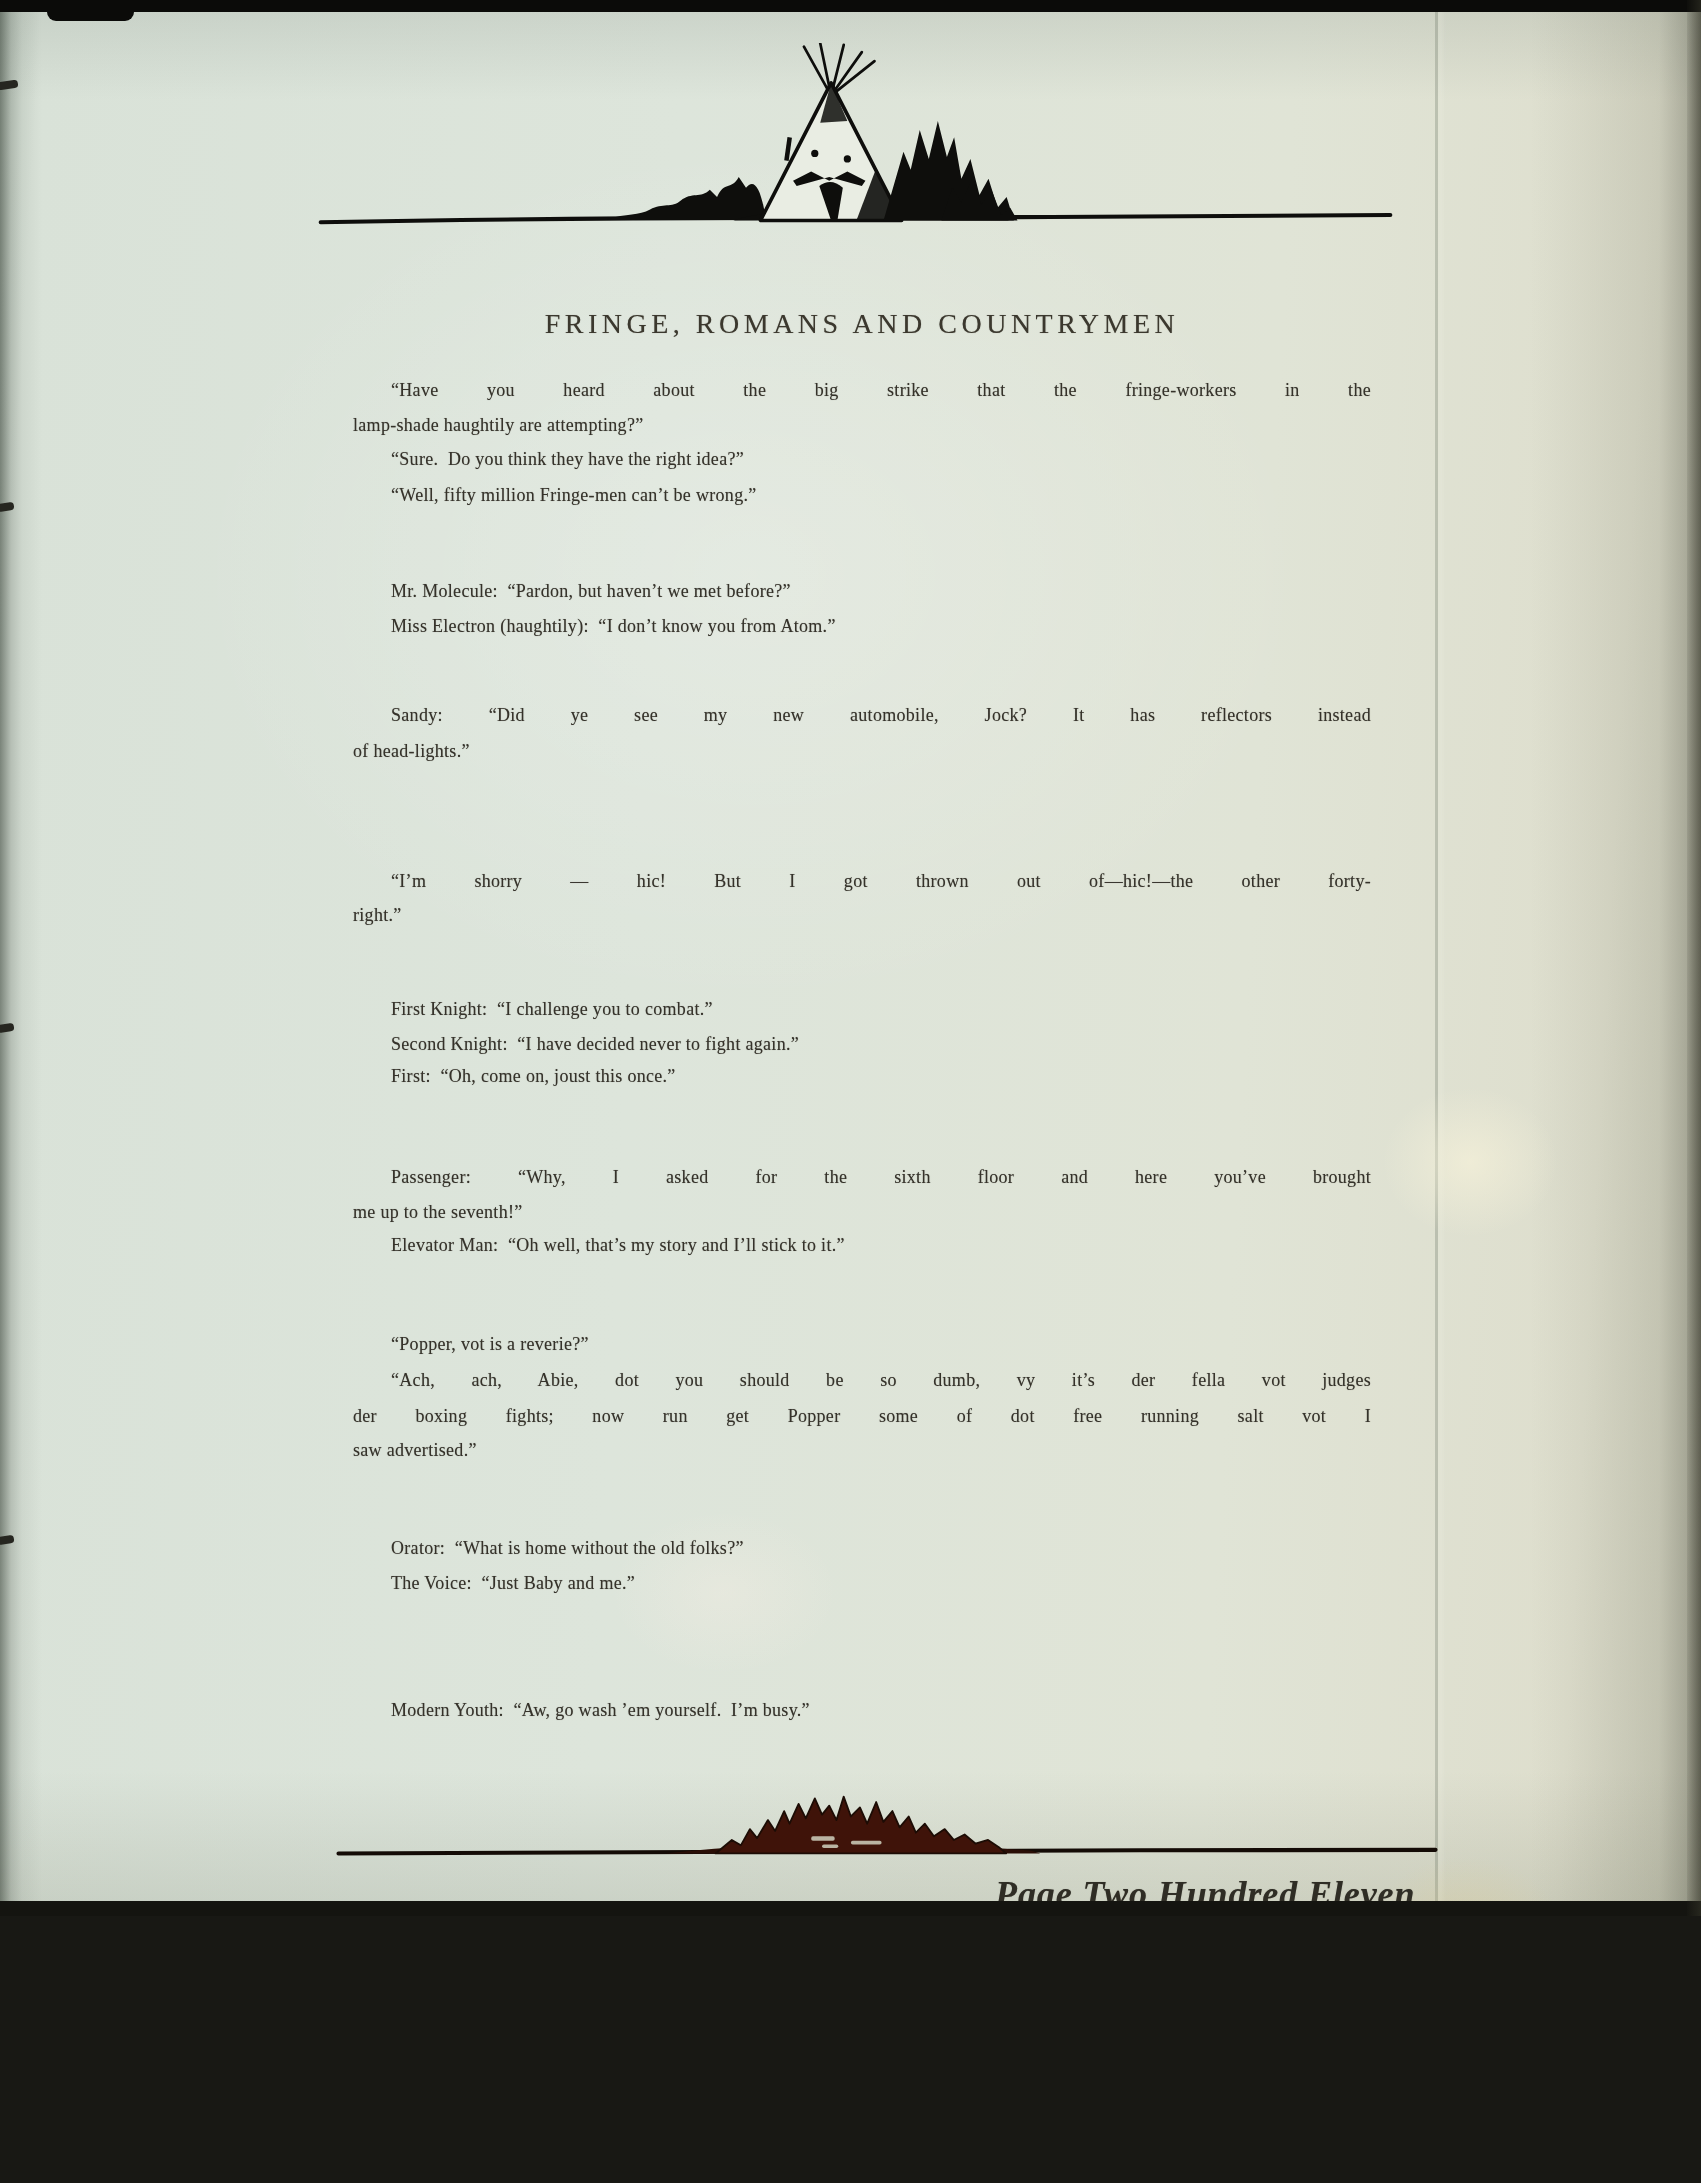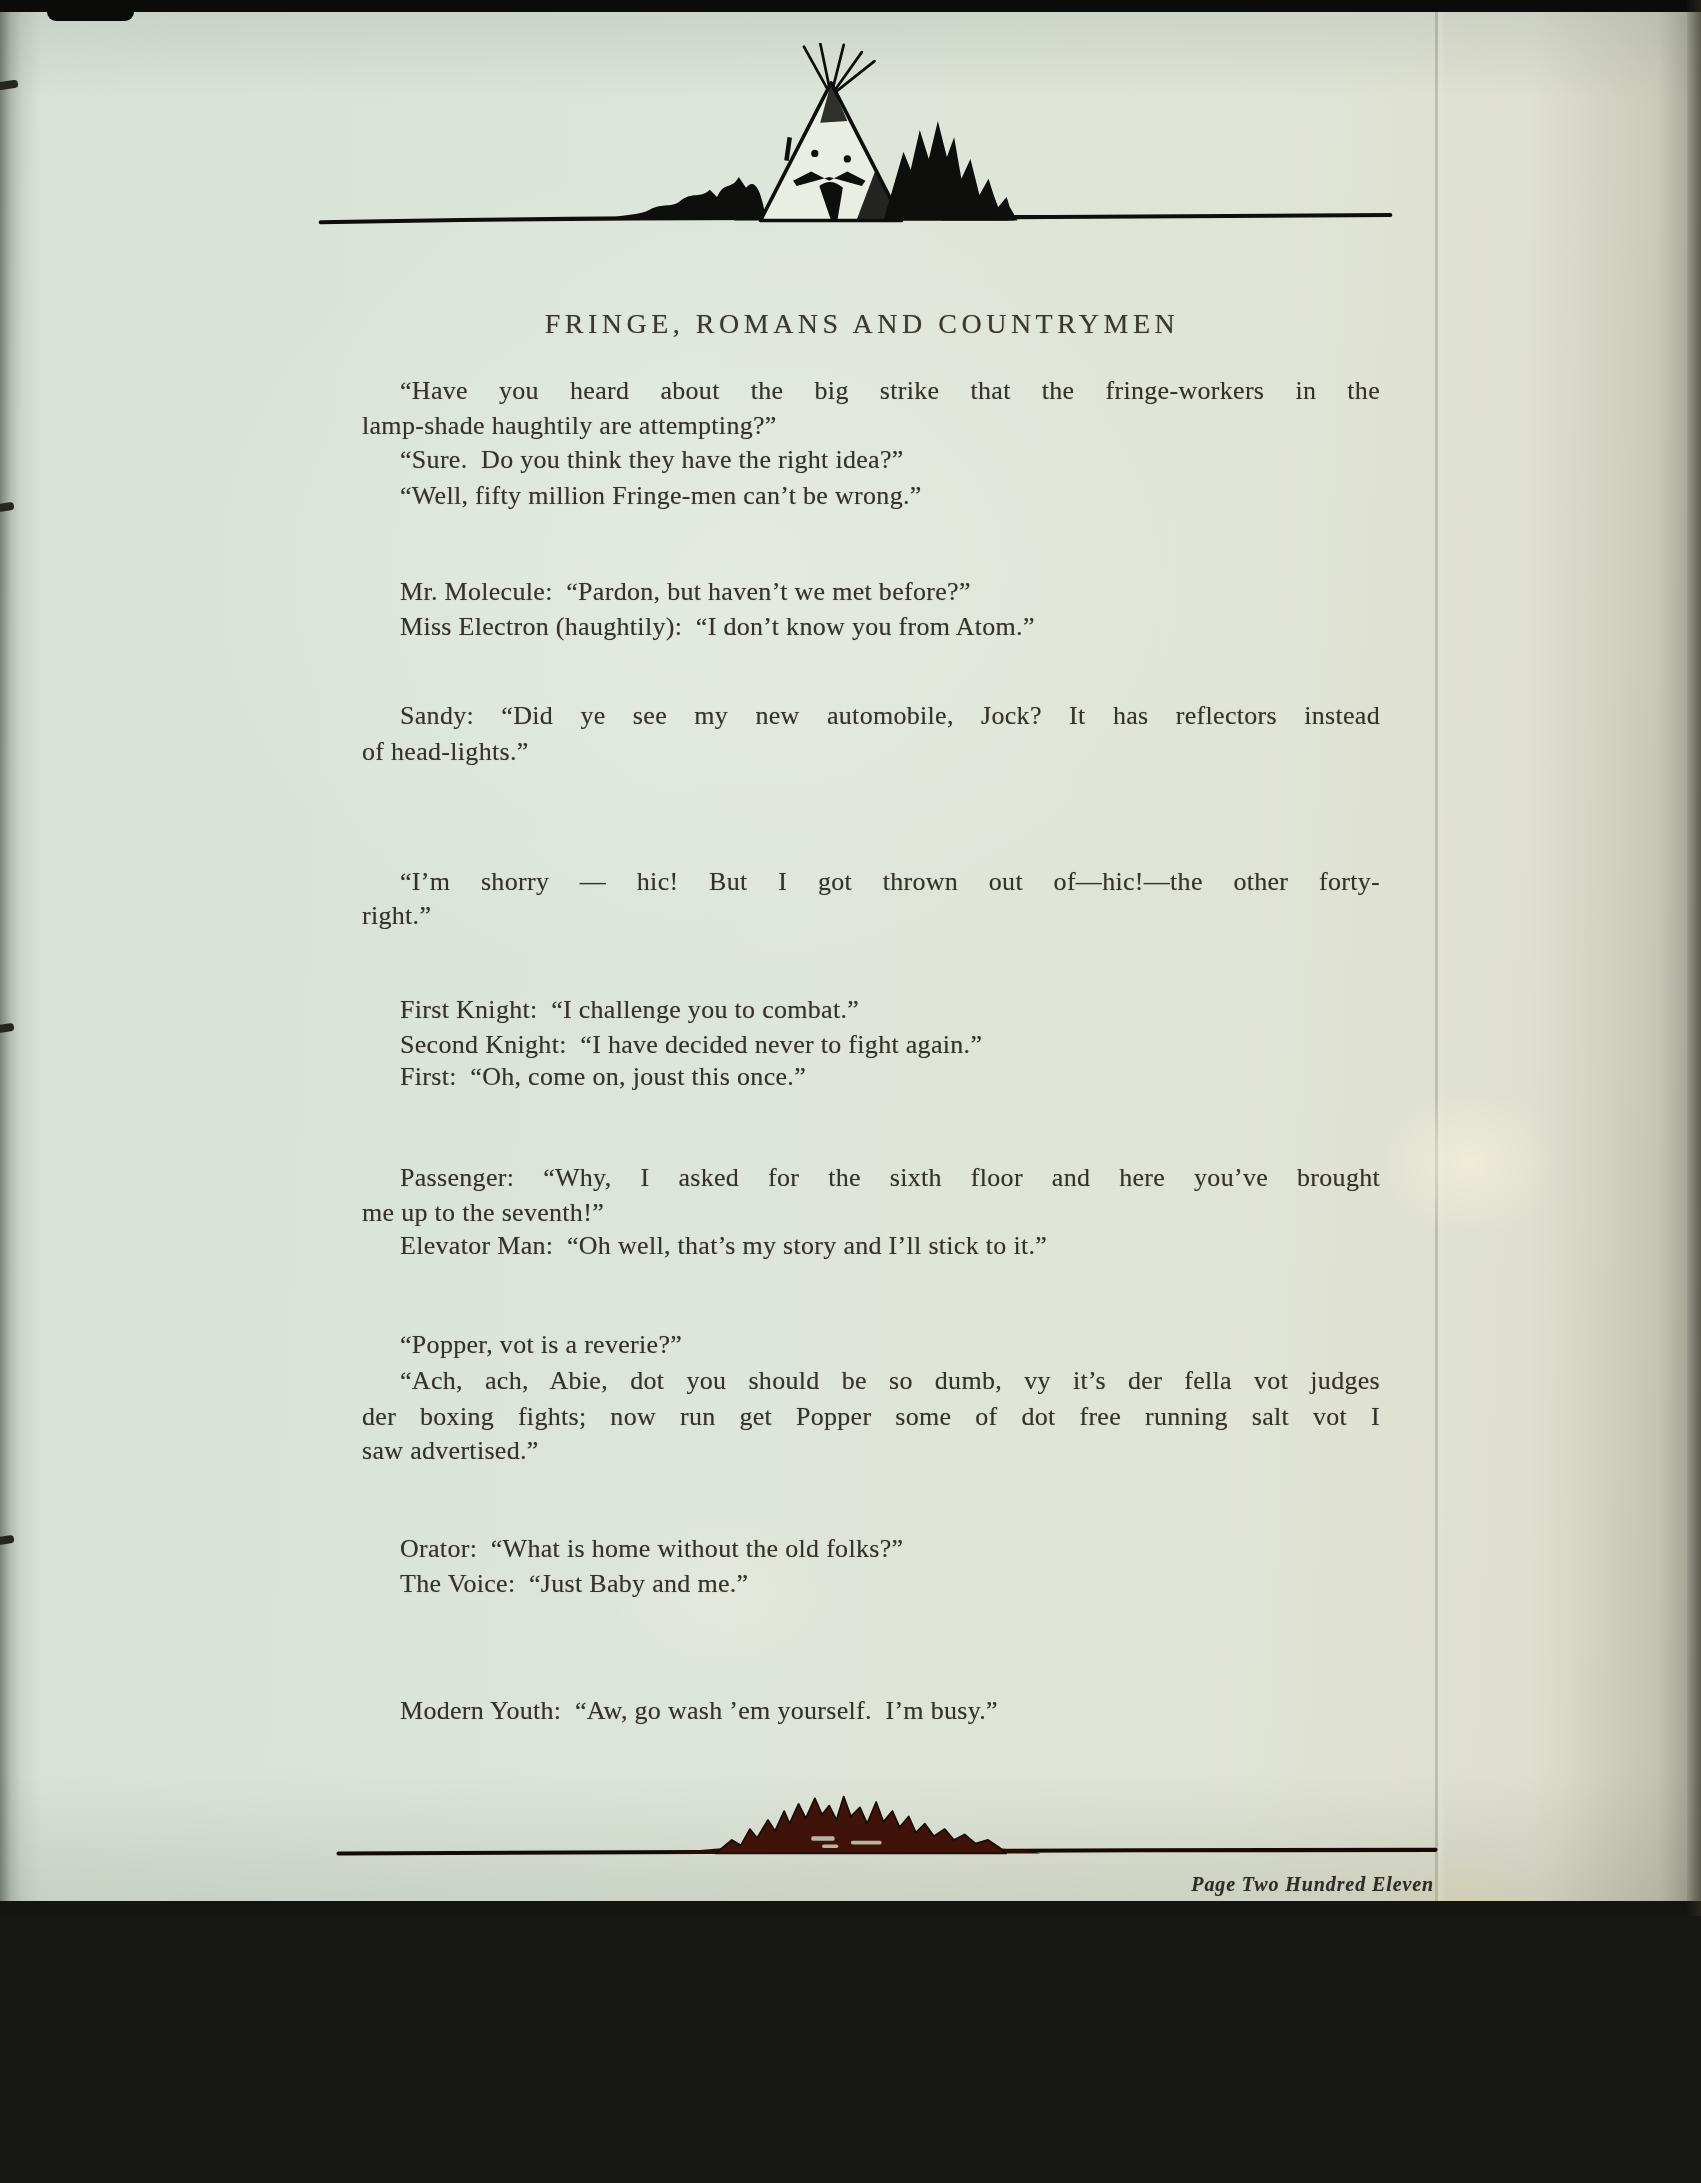--- a/index.html
+++ b/index.html
@@ -40,31 +40,31 @@
   .stitch.t1{top:503px}.stitch.t2{top:1024px}.stitch.t3{top:1536px}.stitch.t0{top:81px;width:21px}
 
   
   .title{
     position:absolute;left:353px;width:1018px;top:308px;
     font-size:28px;letter-spacing:4.5px;text-align:center;
     color:#3b382e;white-space:pre;
     text-shadow:0 0 0.9px rgba(59,56,46,0.45);
   }
   .line{
-    position:absolute;left:362px;width:1018px;
-    font-size:26px;line-height:35px;letter-spacing:0.3px;
+    position:absolute;left:353px;width:1018px;
+    font-size:18px;line-height:35px;letter-spacing:0.3px;
     color:#35322a;white-space:pre;
     text-shadow:0 0 0.9px rgba(53,50,42,0.40);
   }
   .ind{padding-left:38px;width:980px;}
   .just{white-space:normal;text-align:justify;text-align-last:justify;}
   .footer{
     position:absolute;left:995px;width:439px;top:1873px;
-    font-size:20px;font-style:italic;font-weight:bold;letter-spacing:0.9px;
-    text-align:right;color:#2f2d25;white-space:pre;
+    font-size:36px;font-style:italic;font-weight:bold;letter-spacing:0.9px;
+    text-align:left;color:#2f2d25;white-space:pre;
     text-shadow:0 0 0.9px rgba(47,45,37,0.4);
   }
   .deco{position:absolute;pointer-events:none;}
   .deco.top{left:308px;top:43px;}
   .deco.bottom{left:326px;top:1784px;}
 </style>
 </head>
 <body>
 
 <div class="scan">

